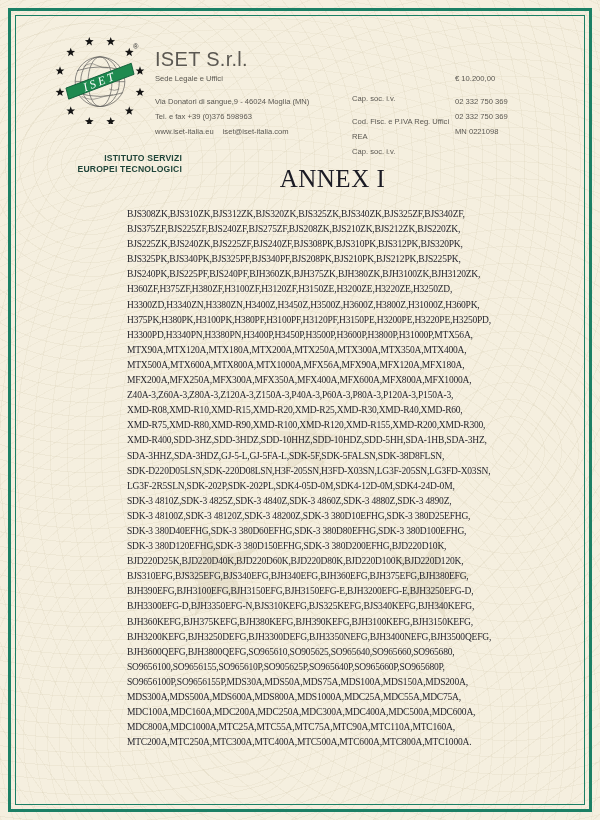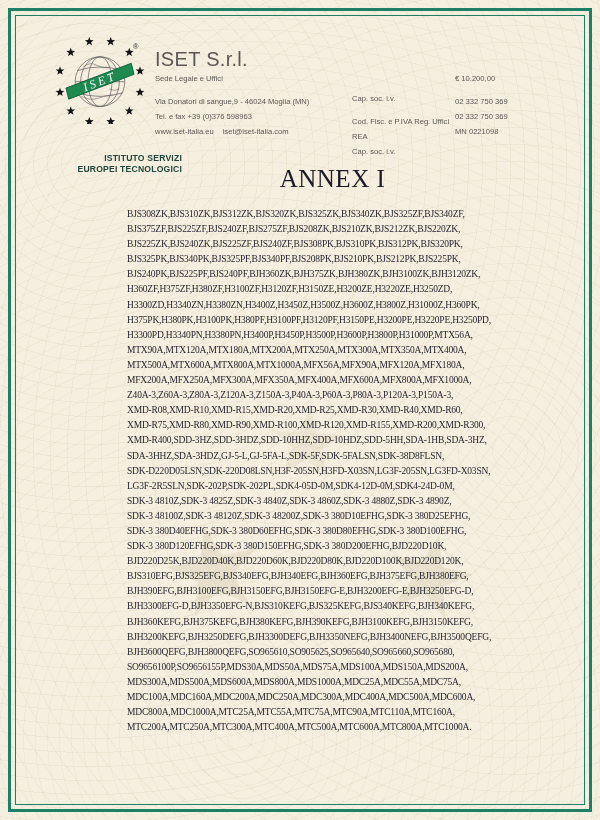--- a/index.html
+++ b/index.html
@@ -155,18 +155,19 @@
     <div class="code-line">SDK-3 48100Z,SDK-3 48120Z,SDK-3 48200Z,SDK-3 380D10EFHG,SDK-3 380D25EFHG,</div>
     <div class="code-line">SDK-3 380D40EFHG,SDK-3 380D60EFHG,SDK-3 380D80EFHG,SDK-3 380D100EFHG,</div>
     <div class="code-line">SDK-3 380D120EFHG,SDK-3 380D150EFHG,SDK-3 380D200EFHG,BJD220D10K,</div>
     <div class="code-line">BJD220D25K,BJD220D40K,BJD220D60K,BJD220D80K,BJD220D100K,BJD220D120K,</div>
     <div class="code-line">BJS310EFG,BJS325EFG,BJS340EFG,BJH340EFG,BJH360EFG,BJH375EFG,BJH380EFG,</div>
     <div class="code-line">BJH390EFG,BJH3100EFG,BJH3150EFG,BJH3150EFG-E,BJH3200EFG-E,BJH3250EFG-D,</div>
     <div class="code-line">BJH3300EFG-D,BJH3350EFG-N,BJS310KEFG,BJS325KEFG,BJS340KEFG,BJH340KEFG,</div>
     <div class="code-line">BJH360KEFG,BJH375KEFG,BJH380KEFG,BJH390KEFG,BJH3100KEFG,BJH3150KEFG,</div>
     <div class="code-line">BJH3200KEFG,BJH3250DEFG,BJH3300DEFG,BJH3350NEFG,BJH3400NEFG,BJH3500QEFG,</div>
     <div class="code-line">BJH3600QEFG,BJH3800QEFG,SO965610,SO905625,SO965640,SO965660,SO965680,</div>
+    <div class="code-line">SO9656100,SO9656155,SO965610P,SO905625P,SO965640P,SO965660P,SO965680P,</div>
     <div class="code-line">SO9656100P,SO9656155P,MDS30A,MDS50A,MDS75A,MDS100A,MDS150A,MDS200A,</div>
     <div class="code-line">MDS300A,MDS500A,MDS600A,MDS800A,MDS1000A,MDC25A,MDC55A,MDC75A,</div>
     <div class="code-line">MDC100A,MDC160A,MDC200A,MDC250A,MDC300A,MDC400A,MDC500A,MDC600A,</div>
     <div class="code-line">MDC800A,MDC1000A,MTC25A,MTC55A,MTC75A,MTC90A,MTC110A,MTC160A,</div>
     <div class="code-line">MTC200A,MTC250A,MTC300A,MTC400A,MTC500A,MTC600A,MTC800A,MTC1000A.</div>
   </div>
 
 </body></html>

